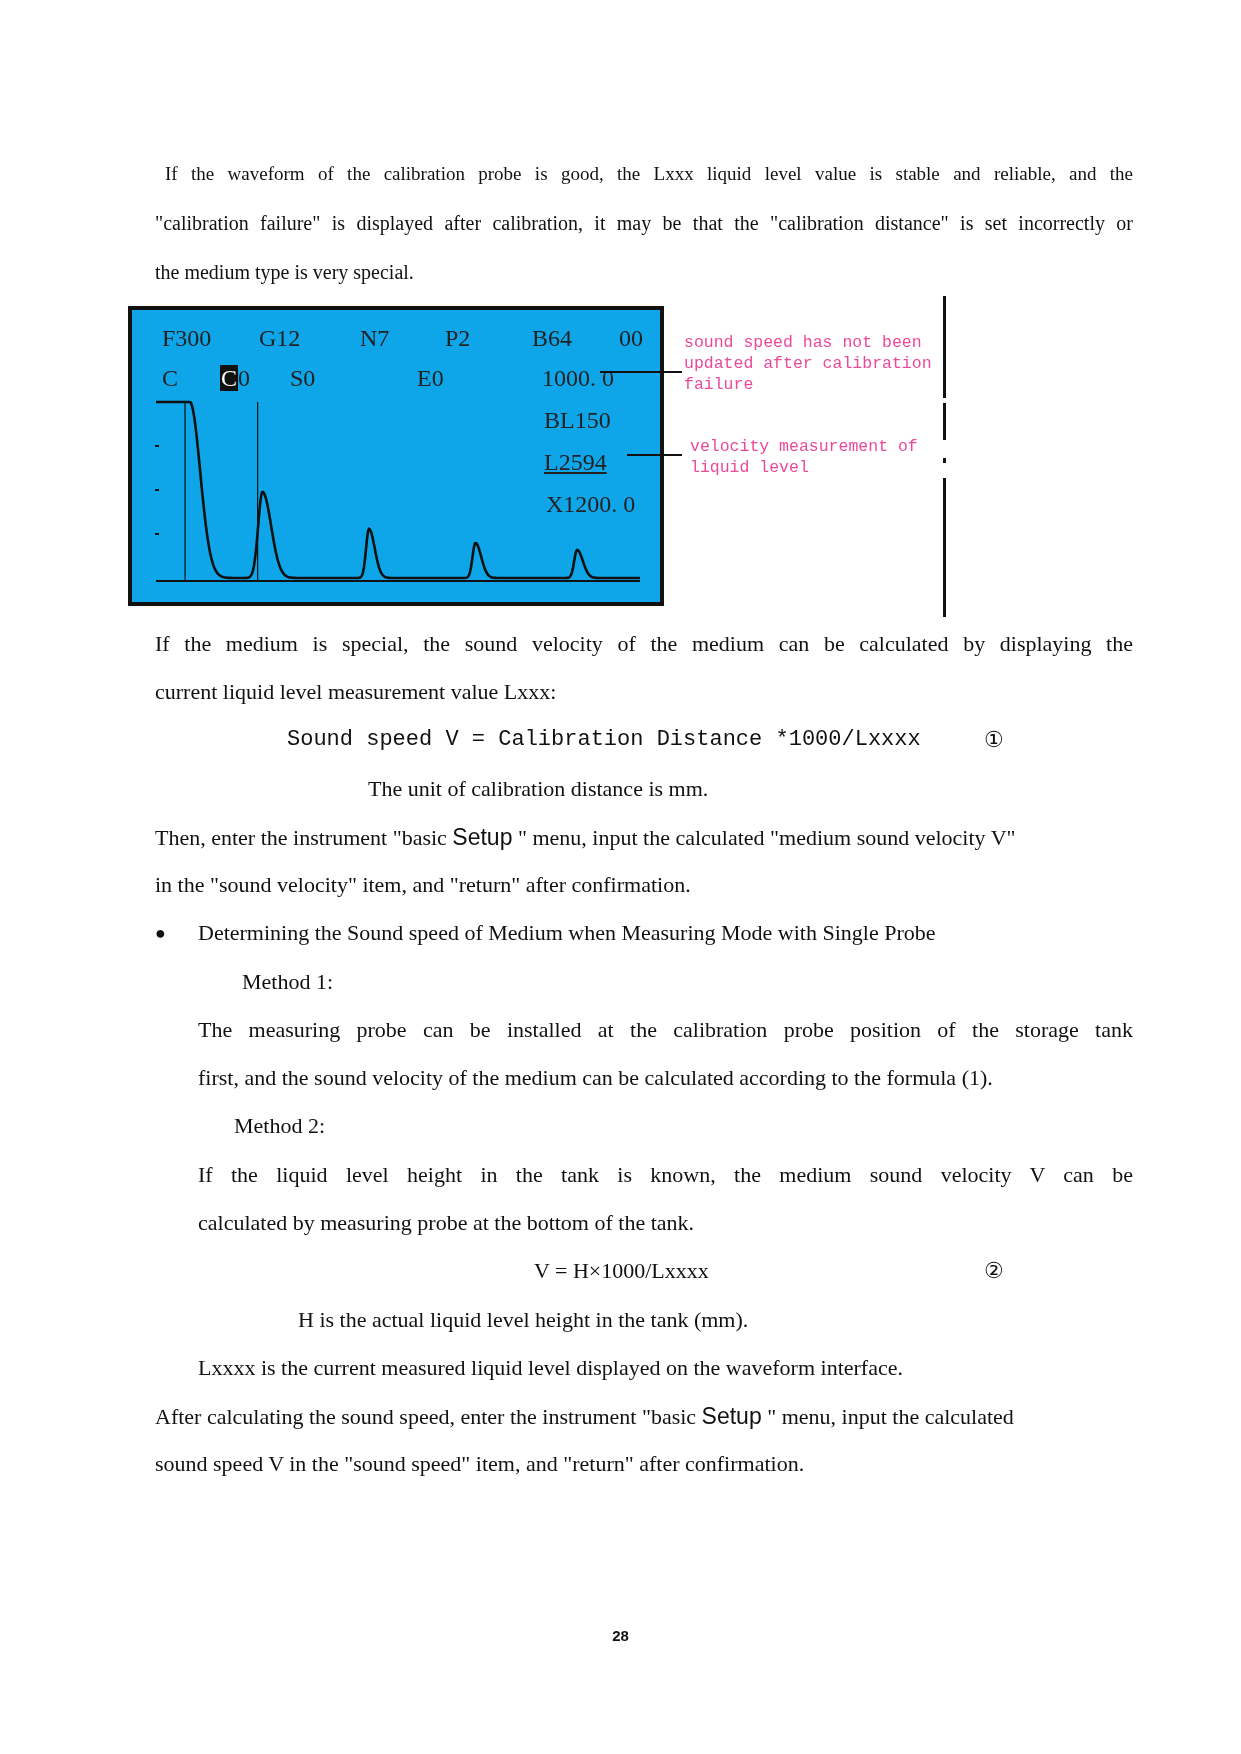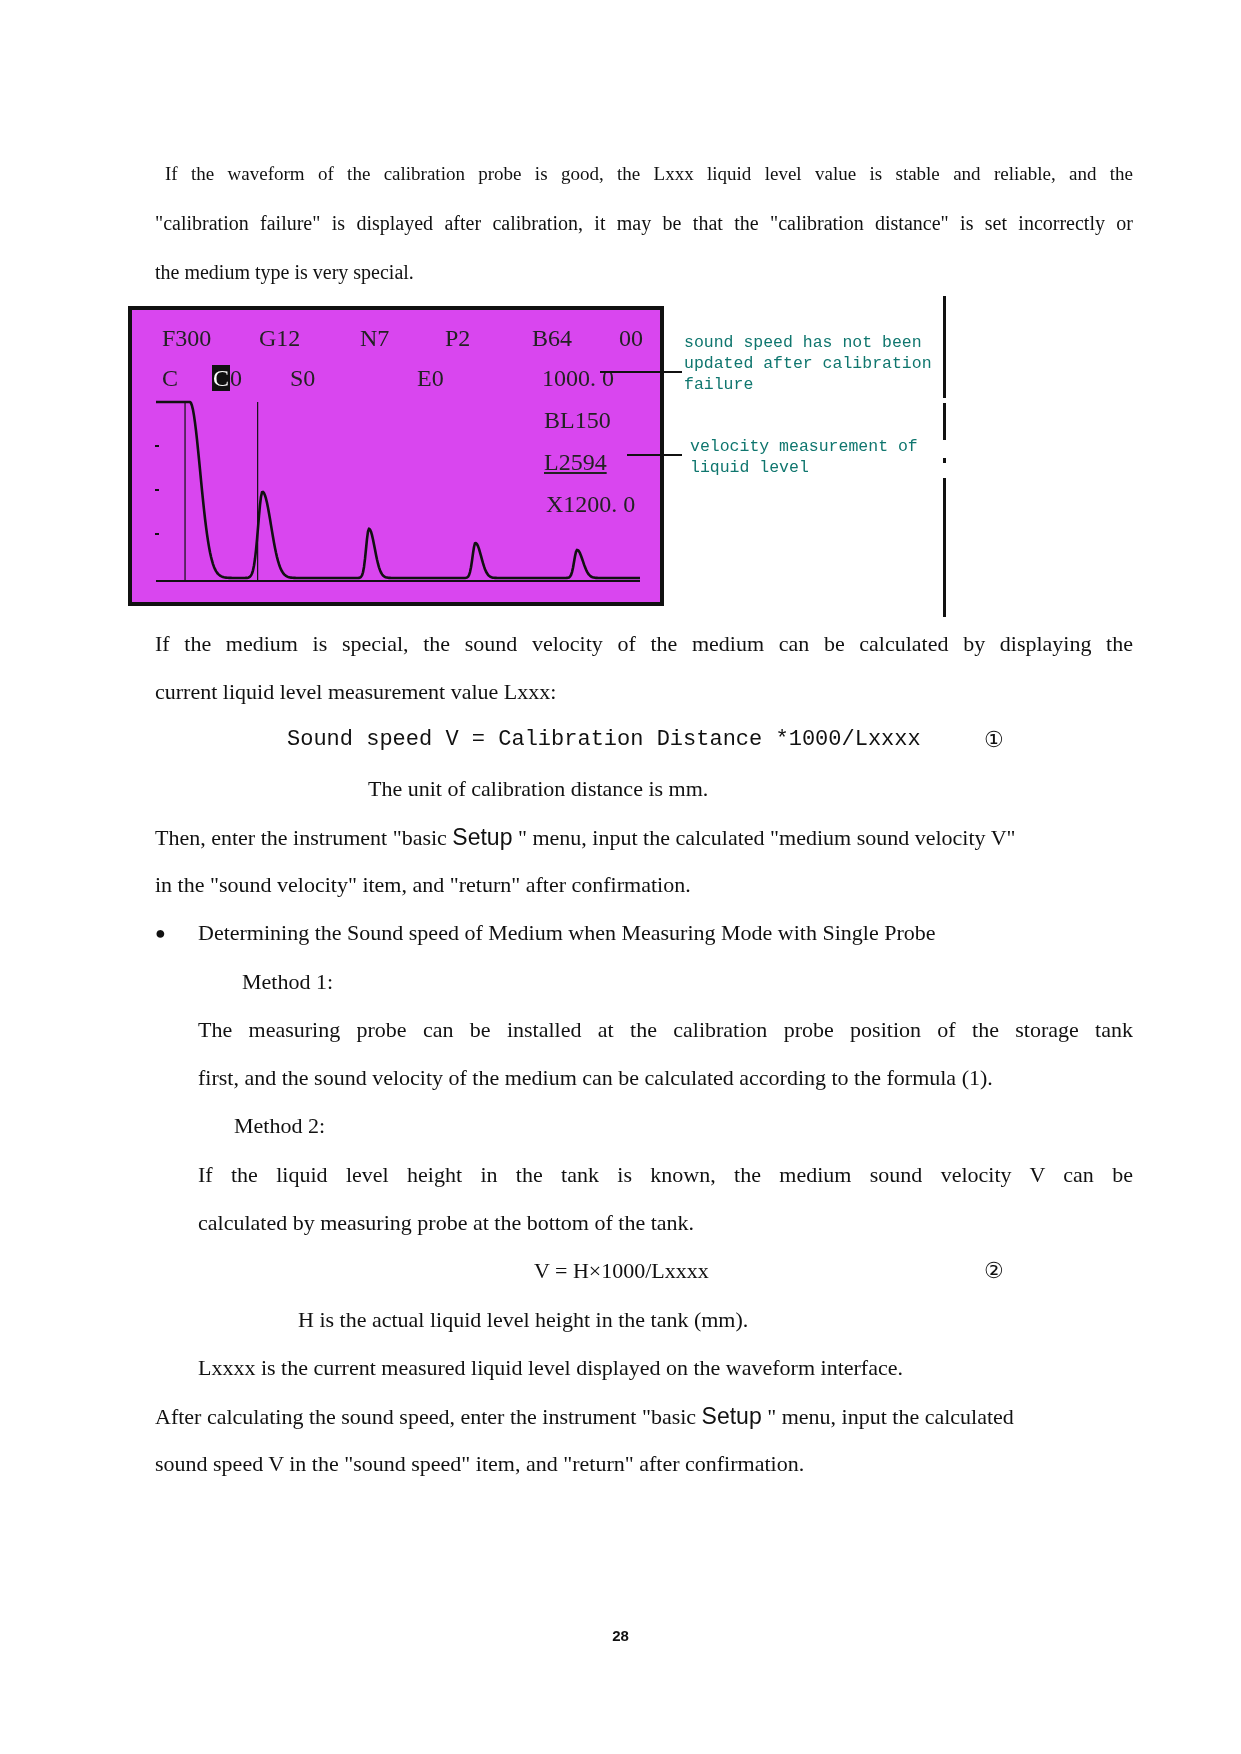--- a/index.html
+++ b/index.html
@@ -5,28 +5,28 @@
   html, body { margin: 0; padding: 0; background: #ffffff; }
   body { width: 1241px; height: 1754px; position: relative; overflow: hidden;
          font-family: "Liberation Serif", "DejaVu Serif", serif; color: #111; }
   .p { position: absolute; font-size: 22px; line-height: 22px; white-space: nowrap; }
   .p.just { text-align: justify; text-align-last: justify; white-space: normal; }
   .small-sans { font-family: Liberation Sans, sans-serif; font-size: 23px; }
   .circ { position: absolute; font-size: 22px; line-height: 22px; }
 
   
   #lcd { position: absolute; left: 128px; top: 306px; width: 536px; height: 300px;
-         border: 4px solid #111; box-sizing: border-box; background: #d946ef; }
+         border: 4px solid #111; box-sizing: border-box; background: #0ea5e9; }
   .lcd-t { position: absolute; font-family: "Liberation Serif", "DejaVu Serif", serif;
            font-size: 24px; line-height: 24px; color: #222; white-space: nowrap; }
   .hl { background: #111; color: #fff; padding: 0 1px; }
   #wave { position: absolute; left: 0; top: 0; }
 
   .ann { position: absolute; font-family: "Liberation Mono", "DejaVu Sans Mono", monospace;
-         font-size: 16.5px; line-height: 21px; color: #0f766e; white-space: pre; }
+         font-size: 16.5px; line-height: 21px; color: #ec4899; white-space: pre; }
   .leader { position: absolute; height: 2px; background: #111; }
   .vline { position: absolute; width: 3px; background: #111; }
 
   #page-number { position: absolute; left: 0; width: 1241px; top: 1627px; text-align: center;
                  font-family: "Liberation Sans", "DejaVu Sans", sans-serif; font-weight: bold; font-size: 15px; }
 </style>
 </head>
 <body>
 
 <div class="p just" style="left:165px; top:163px; width:968px; font-size:19px;">If the waveform of the calibration probe is good, the Lxxx liquid level value is stable and reliable, and the</div>
@@ -35,21 +35,21 @@
 
 <div id="lcd">
   <div class="lcd-t" style="left:30px; top:16px;">F300</div>
   <div class="lcd-t" style="left:127px; top:16px;">G12</div>
   <div class="lcd-t" style="left:228px; top:16px;">N7</div>
   <div class="lcd-t" style="left:313px; top:16px;">P2</div>
   <div class="lcd-t" style="left:400px; top:16px;">B64</div>
   <div class="lcd-t" style="left:487px; top:16px;">00</div>
 
   <div class="lcd-t" style="left:30px; top:56px;">C</div>
-  <div class="lcd-t" style="left:80px; top:56px;text-align:center;"><span class="hl">C</span><span>0</span></div>
+  <div class="lcd-t" style="left:88px; top:56px;text-align:center;"><span class="hl">C</span><span>0</span></div>
   <div class="lcd-t" style="left:158px; top:56px;">S0</div>
   <div class="lcd-t" style="left:285px; top:56px;">E0</div>
   <div class="lcd-t" style="left:410px; top:56px;">1000. 0</div>
   <div class="lcd-t" style="left:412px; top:98px;">BL150</div>
   <div class="lcd-t" style="left:412px; top:140px;text-decoration:underline;">L2594</div>
   <div class="lcd-t" style="left:414px; top:182px;">X1200. 0</div>
 
   <svg id="wave" width="528" height="292">
       <line x1="24" y1="271" x2="508" y2="271" stroke="#111" stroke-width="2"></line>
       <line x1="23" y1="224" x2="27" y2="224" stroke="#111" stroke-width="2"></line>

